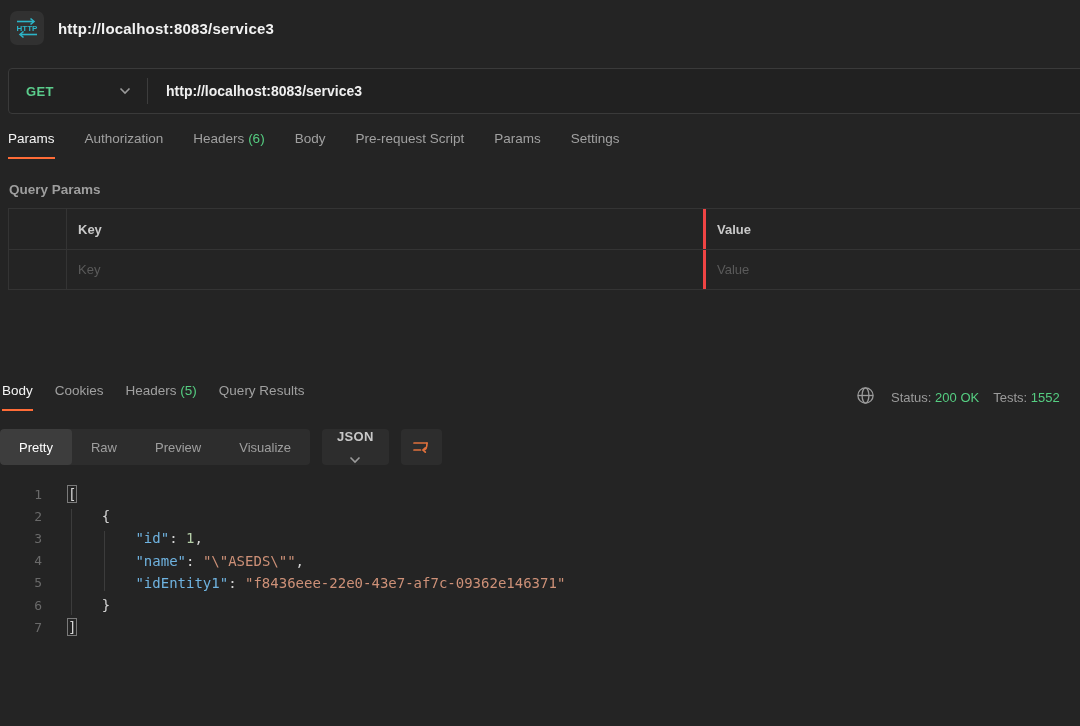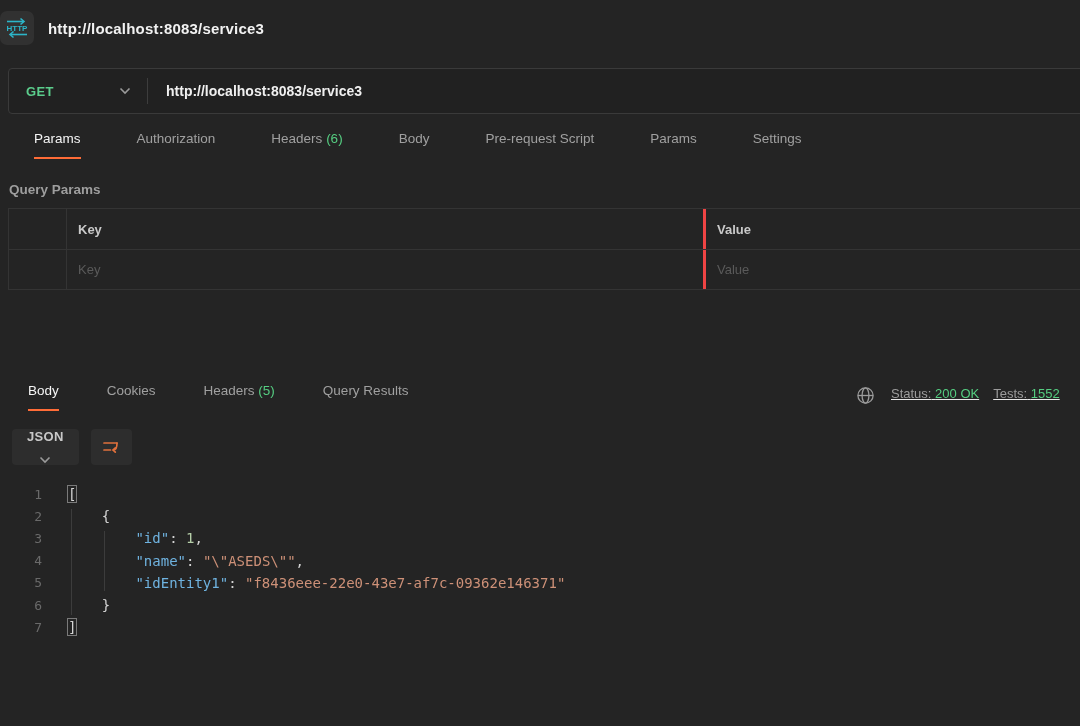--- a/index.html
+++ b/index.html
@@ -4,61 +4,61 @@
 <style>
   * { margin:0; padding:0; box-sizing:border-box; }
   html,body { width:1080px; height:726px; overflow:hidden; }
   body {
     background:#242424;
     font-family:"Liberation Sans", sans-serif;
     color:#e6e6e6;
     position:relative;
   }
   
-  .titlebar { height:56px; display:flex; align-items:center; }
+  .titlebar { height:56px; display:flex; align-items:center; padding-left:10px; }
   .http-badge {
     width:34px; height:34px; border-radius:7px; background:#313131;
     display:flex; align-items:center; justify-content:center; margin-right:14px;
   }
   .titlebar .title { font-size:15px; font-weight:bold; color:#f2f2f2; letter-spacing:.2px; }
 
   
   .url-row {
     margin-left:8px; margin-top:12px; width:1074px; height:46px;
     border:1px solid #3a3a3a; border-radius:4px 0 0 4px; background:#212121;
     display:flex; align-items:center;
   }
   .method { display:flex; align-items:center; width:138px; padding-left:17px; cursor:pointer; }
   .method-label { color:#5bcd8c; font-weight:bold; font-size:13px; letter-spacing:.4px; }
   .method .chev { margin-left:auto; margin-right:16px; }
   .url-divider { width:1px; height:26px; background:#3d3d3d; }
   .url-text { padding-left:18px; font-size:14px; color:#f0f0f0; font-weight:bold; }
 
   
   .req-tabs { display:flex; gap:30px; padding-left:8px; margin-top:17px; font-size:13.5px; }
-  .tab { color:#a0a0a0; padding-bottom:11px; border-bottom:2px solid transparent; cursor:pointer; white-space:nowrap;margin-left:26px; }
+  .tab { color:#a0a0a0; padding-bottom:11px; border-bottom:2px solid transparent; cursor:pointer; white-space:nowrap; }
   .tab.active { color:#f5f5f5; border-bottom-color:#ff6c37; }
   .count { color:#55cd81; }
 
   
   .qp-title { padding-left:9px; margin-top:23px; font-size:13.5px; font-weight:bold; color:#9e9e9e; }
   .qp-table { margin-left:8px; margin-top:11px; width:1074px; border:1px solid #343434; border-right:none; }
   .qp-row { display:flex; height:40px; }
   .qp-row + .qp-row { border-top:1px solid #343434; }
   .qp-cell { display:flex; align-items:center; font-size:13px; }
   .qp-cell.sel { width:58px; border-right:1px solid #343434; }
   .qp-cell.key { width:639px; border-right:3px solid #ef4444; padding-left:11px; }
   .qp-cell.val { flex:1; padding-left:11px; }
   .qp-head { font-weight:bold; color:#c9c9c9; }
   .qp-ph { color:#5a5a5a; }
 
   
   .resp-header { position:relative; margin-top:90px; height:37px; }
   .resp-tabs { display:flex; gap:22px; padding-left:2px; font-size:13.5px; position:absolute; top:3px; }
-  .resp-meta { position:absolute; left:856px; top:6px; display:flex; align-items:flex-start; white-space:nowrap; font-size:13px;text-decoration:underline; }
+  .resp-meta { position:absolute; left:856px; top:6px; display:flex; align-items:flex-end; white-space:nowrap; font-size:13px; }
   .resp-meta .globe { margin-right:16px; display:flex; cursor:pointer; }
   .meta-label { color:#9b9b9b; }
   .meta-value { color:#55cd81; }
   .meta-gap { width:14px; display:inline-block; }
 
   
   .view-row { display:flex; align-items:center; margin-top:12px; height:36px; }
   .seg-group { display:inline-flex; background:#2d2d2d; border-radius:4px; overflow:hidden; height:36px; }
   .seg { padding:0 19px; display:flex; align-items:center; font-size:13px; color:#9f9f9f; cursor:pointer; }
   .seg.active { background:#3d3d3d; border-radius:4px; color:#ffffff; }
@@ -161,20 +161,26 @@
         </g>
       </svg>
     </span>
     <span class="meta-label">Status:</span>&nbsp;<span class="meta-value">200 OK</span>
     <span class="meta-gap"></span>
     <span class="meta-label">Tests:</span>&nbsp;<span class="meta-value">1552</span>
   </div>
 </div>
 
 <div class="view-row">
+  <div class="seg-group">
+    <div class="seg active">Pretty</div>
+    <div class="seg">Raw</div>
+    <div class="seg">Preview</div>
+    <div class="seg">Visualize</div>
+  </div>
   <div class="lang-btn">
     <span class="lang-label">JSON</span>
     <span>
       <svg width="12" height="8" viewBox="0 0 12 8">
           <polyline points="1.5,1.5 6,6 10.5,1.5" fill="none" stroke="#9a9a9a" stroke-width="1.6"></polyline>
         </svg>
     </span>
   </div>
   <div class="icon-btn">
     <span>

